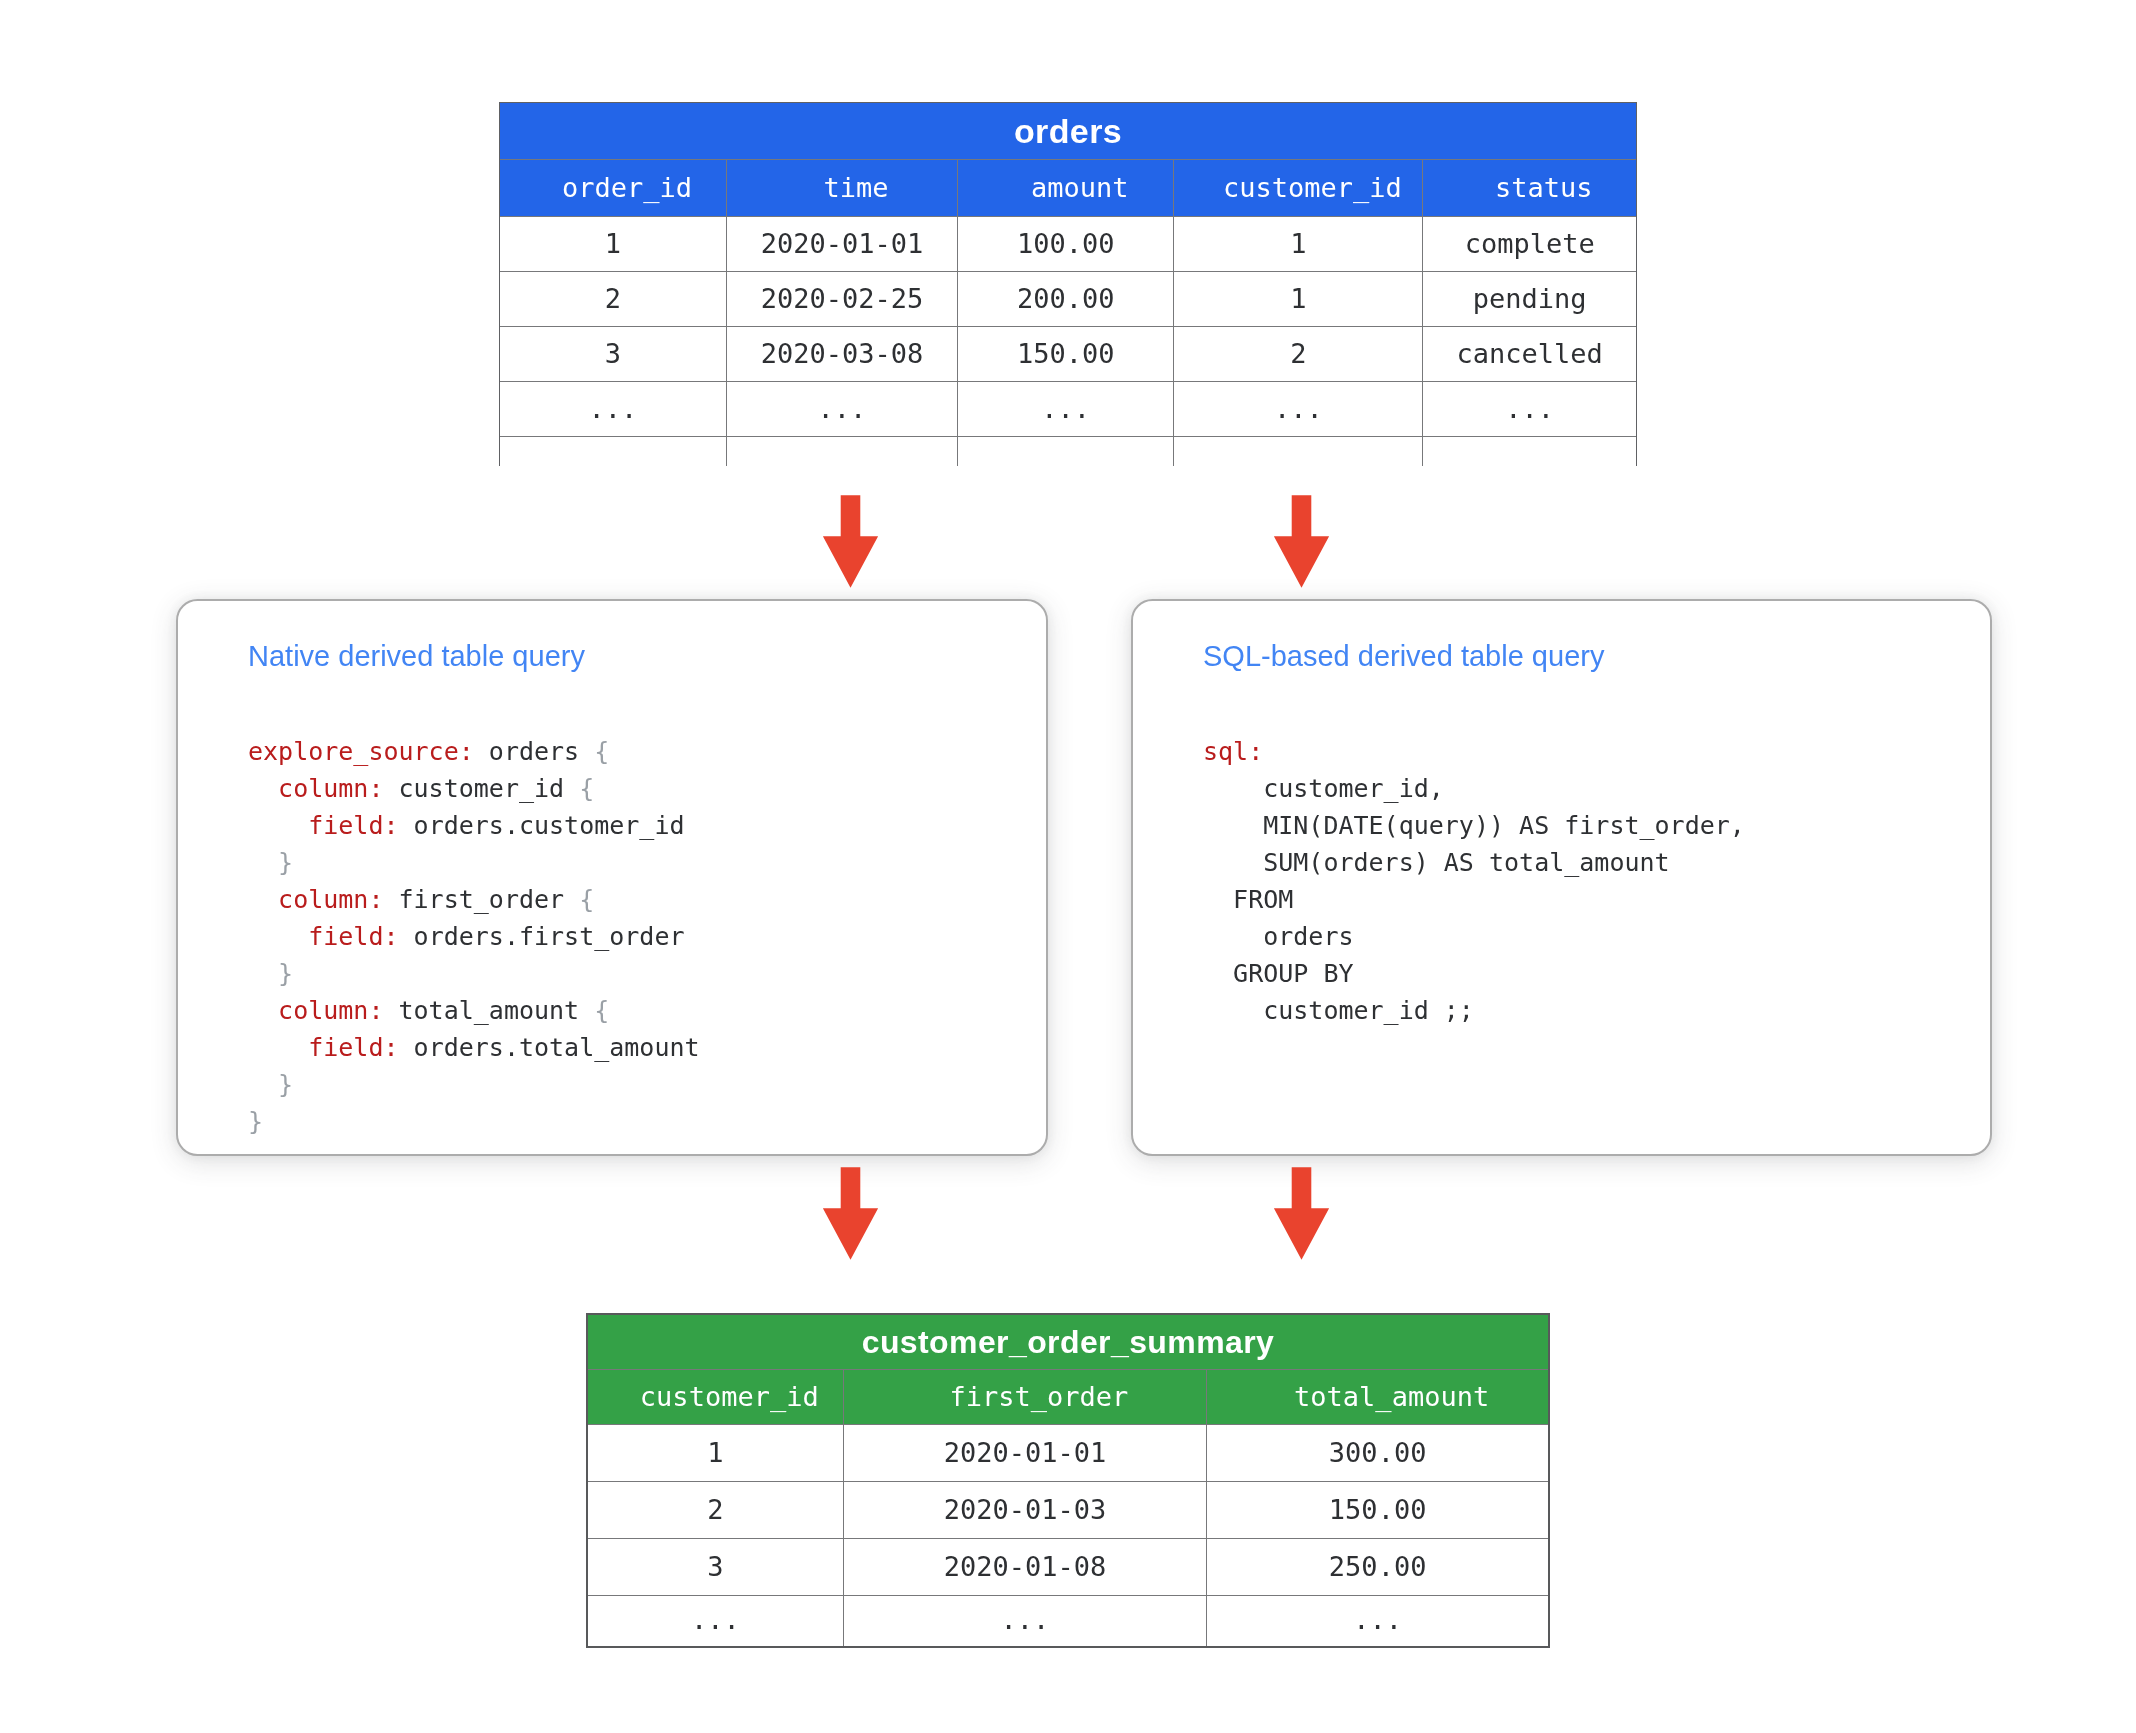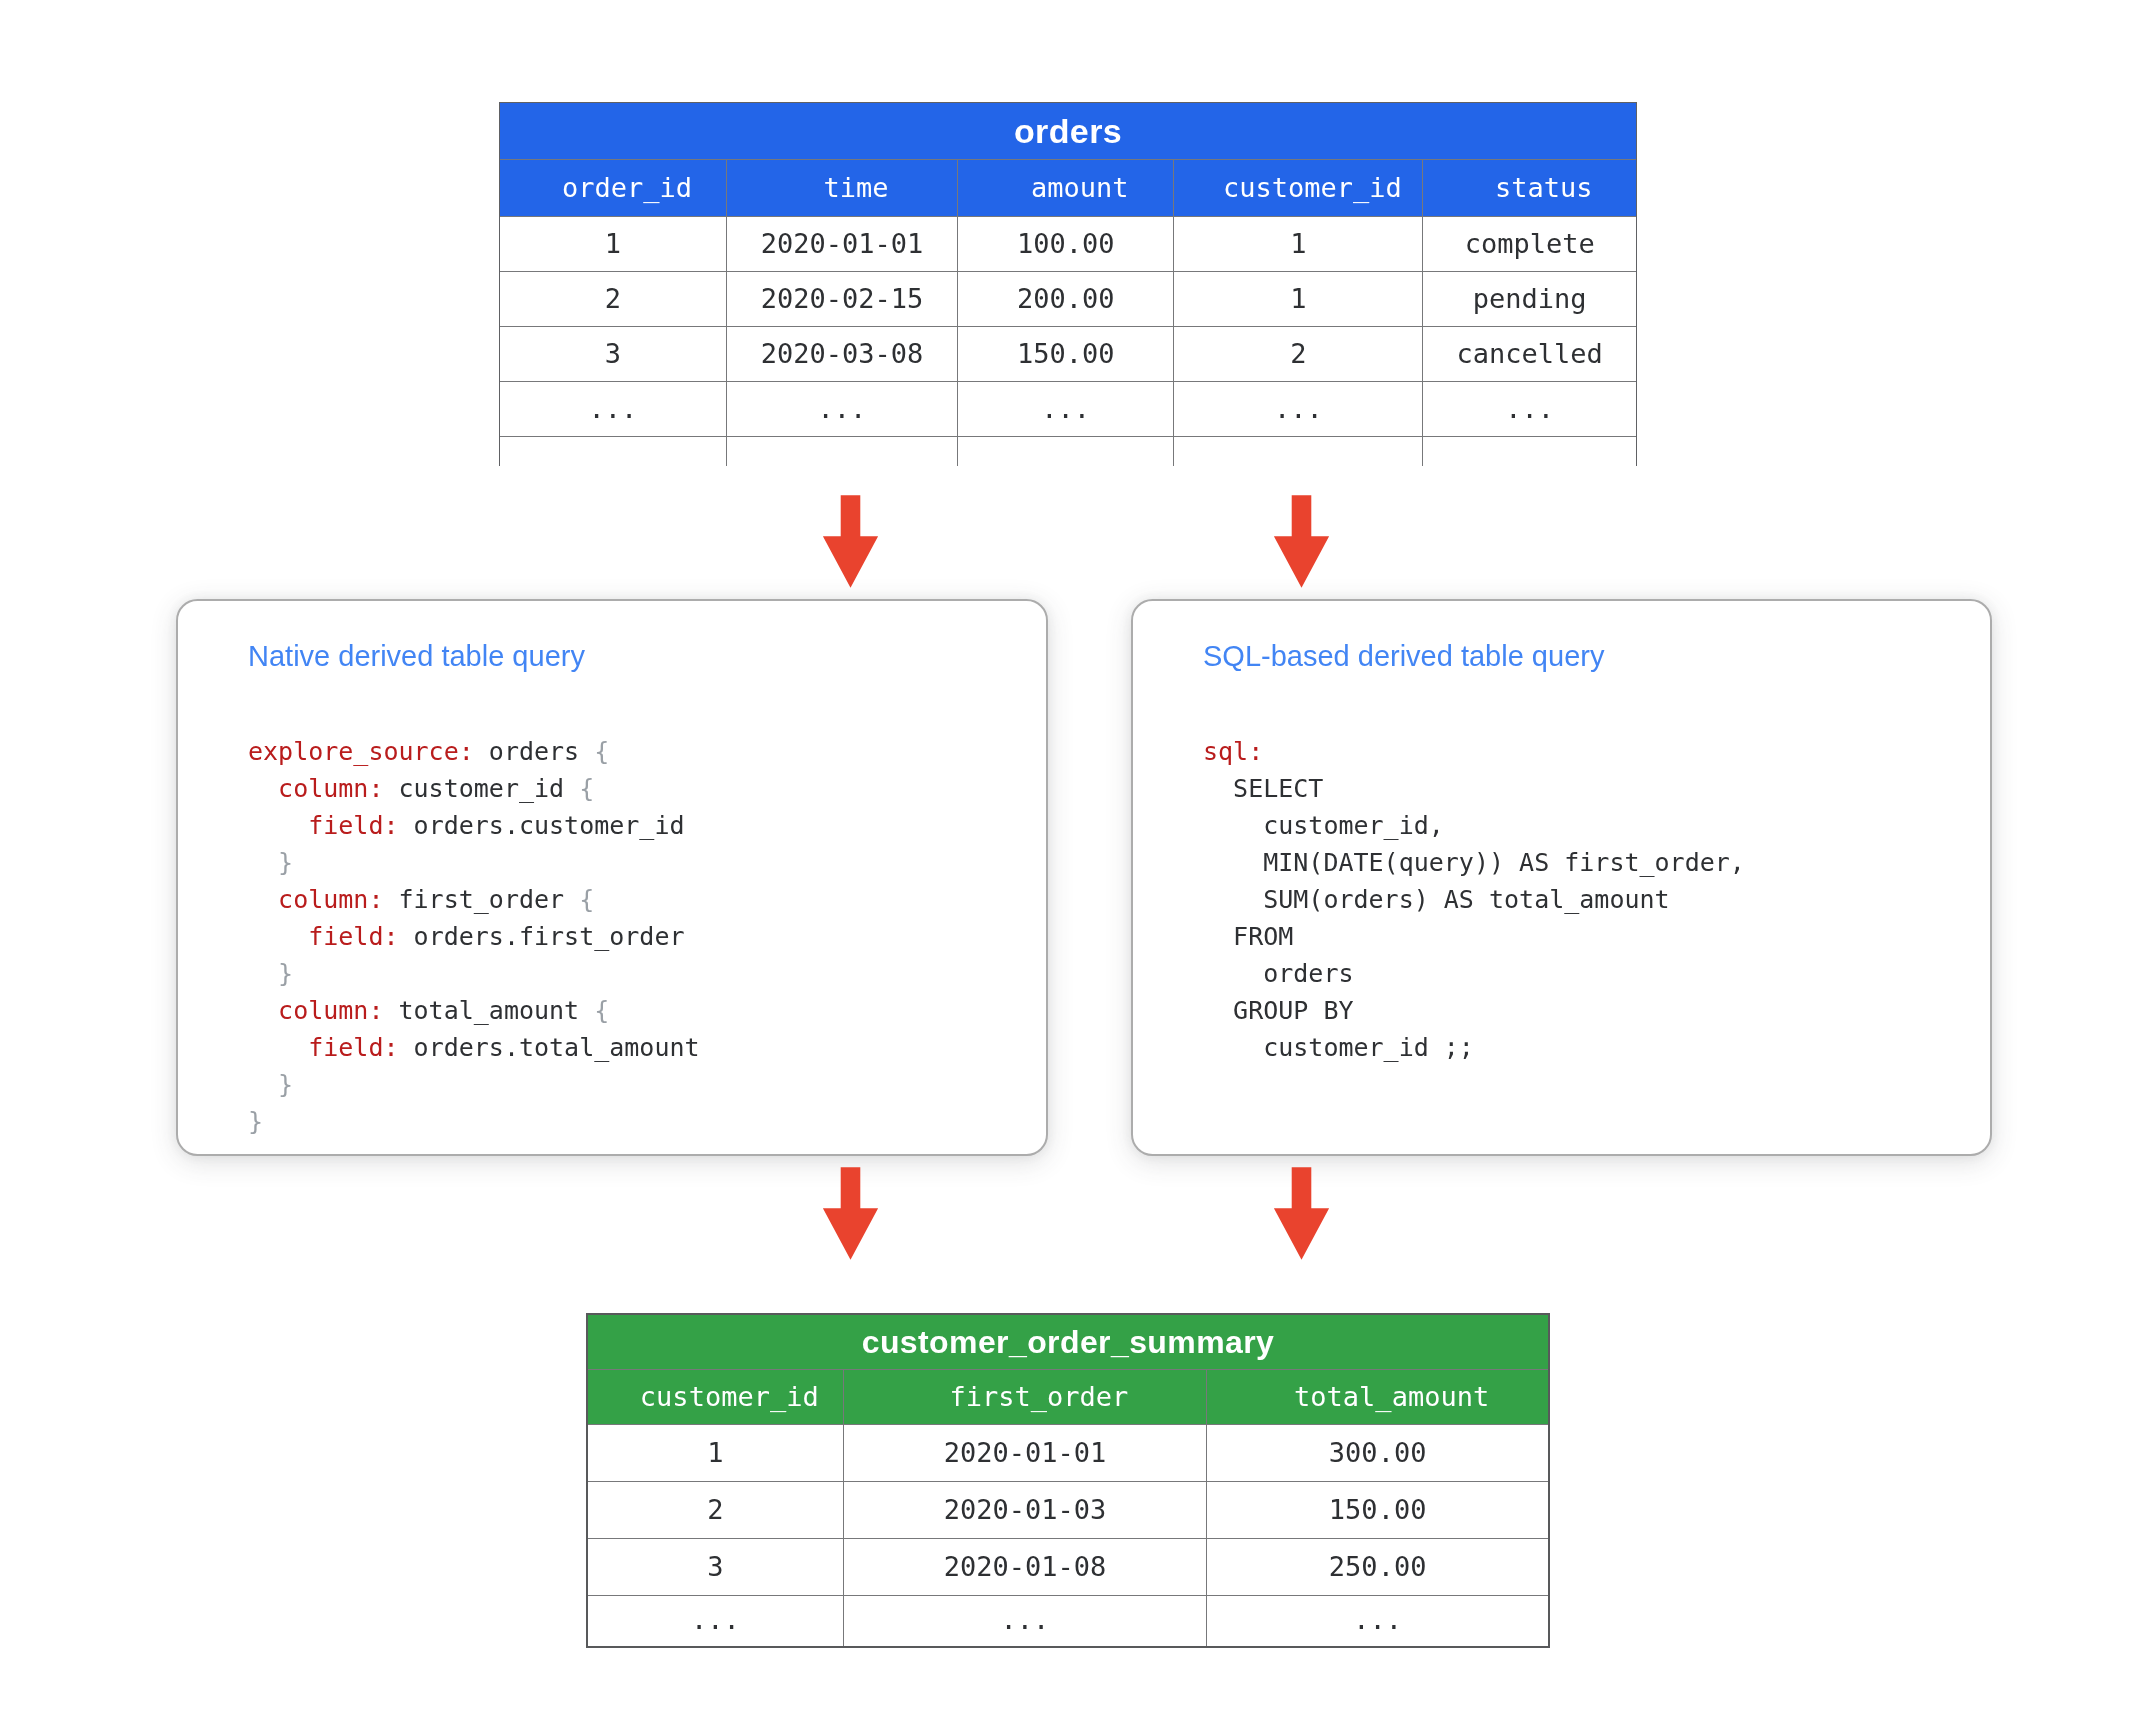--- a/index.html
+++ b/index.html
@@ -82,21 +82,21 @@
         </div>
         <div class="t-row">
           <div class="t-cell">1</div>
           <div class="t-cell">2020-01-01</div>
           <div class="t-cell">100.00</div>
           <div class="t-cell">1</div>
           <div class="t-cell">complete</div>
         </div>
         <div class="t-row">
           <div class="t-cell">2</div>
-          <div class="t-cell">2020-02-15</div>
+          <div class="t-cell">2020-02-25</div>
           <div class="t-cell">200.00</div>
           <div class="t-cell">1</div>
           <div class="t-cell">pending</div>
         </div>
         <div class="t-row">
           <div class="t-cell">3</div>
           <div class="t-cell">2020-03-08</div>
           <div class="t-cell">150.00</div>
           <div class="t-cell">2</div>
           <div class="t-cell">cancelled</div>
@@ -143,21 +143,20 @@
         <div class="line"><span class="p">    </span><span class="k">field:</span><span class="p"> orders.total_amount</span></div>
         <div class="line"><span class="p">  </span><span class="b">}</span></div>
         <div class="line"><span class="b">}</span></div>
       </div>
   </section>
 
   <section class="qbox qbox-right">
     <div class="q-title">SQL-based derived table query</div>
     <div class="code">
         <div class="line"><span class="k">sql:</span></div>
-        <div class="line"><span class="p">  SELECT</span></div>
         <div class="line"><span class="p">    customer_id,</span></div>
         <div class="line"><span class="p">    MIN(DATE(query)) AS first_order,</span></div>
         <div class="line"><span class="p">    SUM(orders) AS total_amount</span></div>
         <div class="line"><span class="p">  FROM</span></div>
         <div class="line"><span class="p">    orders</span></div>
         <div class="line"><span class="p">  GROUP BY</span></div>
         <div class="line"><span class="p">    customer_id ;;</span></div>
       </div>
   </section>
 

